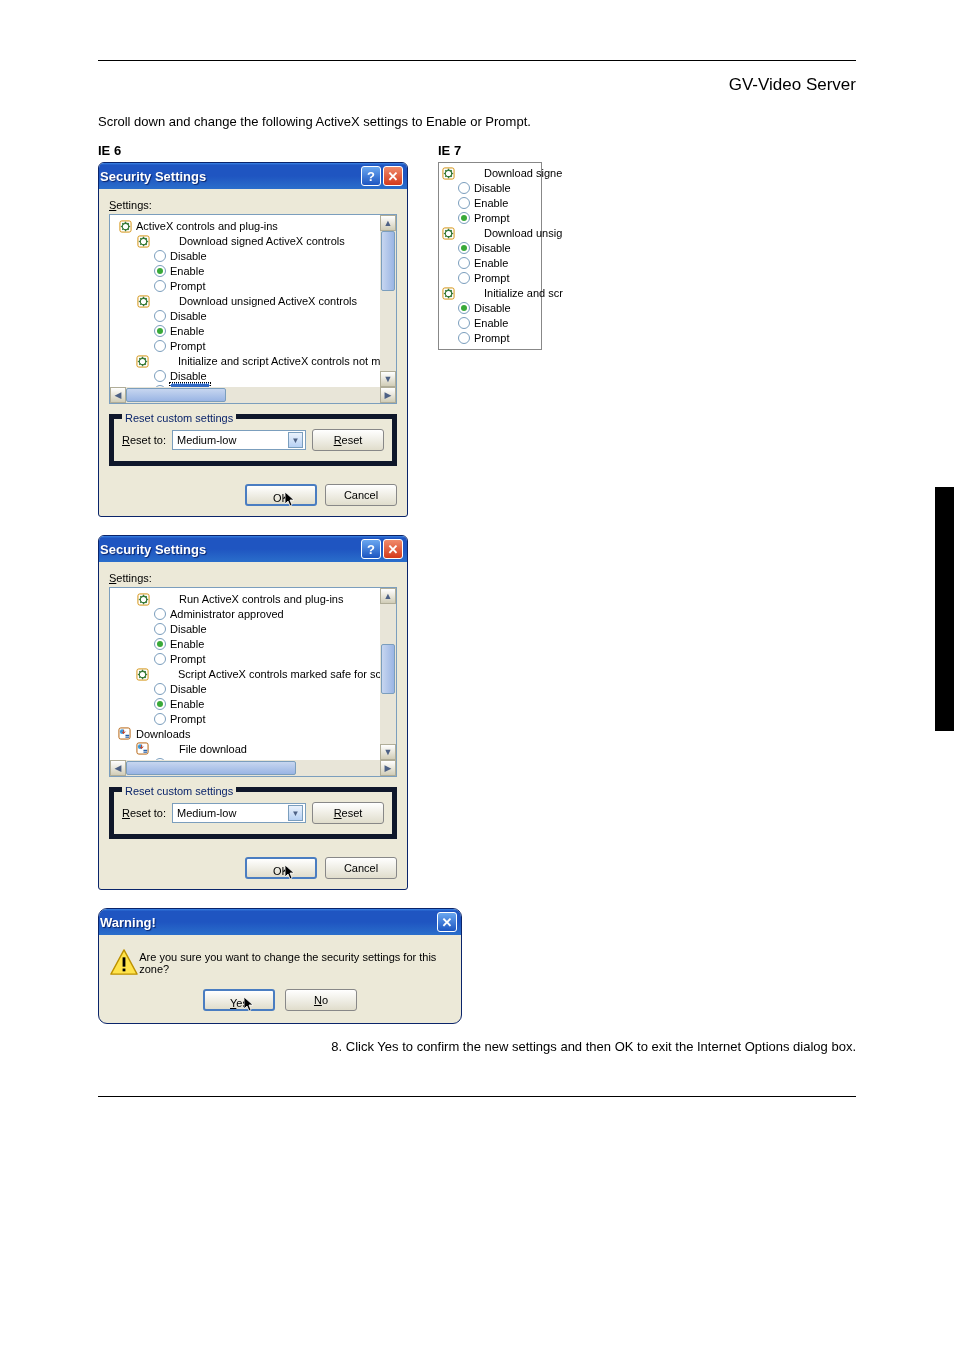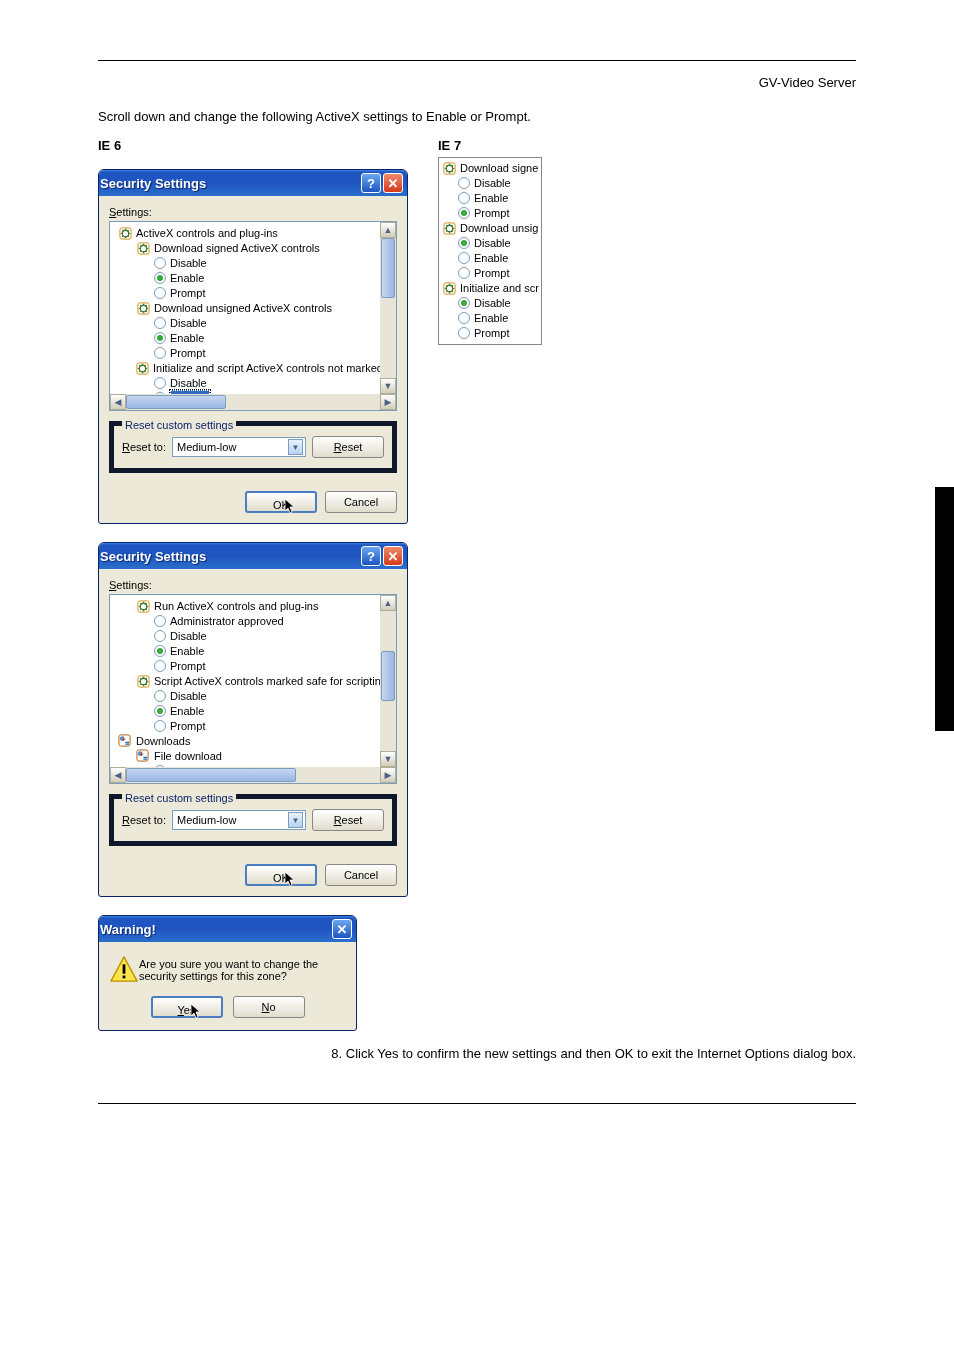--- a/index.html
+++ b/index.html
@@ -17,34 +17,34 @@
     position: relative;
   }
   hr.top-rule, hr.bottom-rule {
     border: none;
     border-top: 1.5px solid #000;
   }
   hr.top-rule { margin: 0 0 14px 0; }
   hr.bottom-rule { margin: 40px 0 10px 0; }
   .header-right {
     text-align: right;
-    font-size: 13px;
+    font-size: 17px;
     margin: 6px 0 18px 0;
     font-family: Arial, sans-serif;
   }
   .intro {
     font-size: 13px;
     margin-bottom: 12px;
     line-height: 1.4;
     font-family: Arial, sans-serif;
   }
   .ie6-label {
     font-size: 13px;
     font-weight: bold;
-    margin-bottom: 16px;
+    margin-bottom: 4px;
     font-family: Arial, sans-serif;
   }
   .ie7-label {
     font-size: 13px;
     font-weight: bold;
     margin-left: 343px;
     margin-bottom: 4px;
     font-family: Arial, sans-serif;
   }
   .row {
@@ -53,21 +53,21 @@
     gap: 30px;
   }
   
   .xp-dialog {
     border: 1px solid #0a246a;
     background: #ece9d8;
     border-radius: 6px 6px 3px 3px;
     overflow: hidden;
     width: 310px;
   }
-  .xp-dialog.warning { width: 259px; }
+  .xp-dialog.warning { width: 364px; border-radius: 9px; }
   .titlebar {
     background: linear-gradient(#2a6ecb, #1b4da5 45%, #3a7de0);
     background: linear-gradient(to bottom, #3b85e6 0%, #1f55c1 8%, #1f55c1 50%, #2a6ecb 100%);
     height: 26px;
     display: flex;
     align-items: center;
     padding: 0 4px 0 1px;
     color: #fff;
     font-weight: bold;
     font-size: 13px;
@@ -141,21 +141,21 @@
   .tree-box .scrollbar-h .htrack { flex: 1; position: relative; }
   .tree-box .scrollbar-h .hthumb {
     position: absolute; top: 1px; bottom: 1px; left: 0;
     background: linear-gradient(#c7d6f0,#9ab5e4);
     border: 1px solid #7b9ebd;
     border-radius: 2px;
   }
   .tree-content { font-size: 11px; line-height: 14px; }
   .tree-row { display: flex; align-items: center; height: 14px; margin-bottom: 1px; white-space: nowrap; }
   .indent1 { padding-left: 4px; }
-  .indent2 { padding-left: 22px; }
+  .indent2 { padding-left: 22px; gap: 25px; }
   .indent3 { padding-left: 40px; }
   .icon-gear {
     width: 14px; height: 14px; margin-right: 4px;
     display: inline-flex; align-items: center; justify-content: center;
   }
   .icon-gear svg { width: 13px; height: 13px; }
   .icon-dl { width: 14px; height: 14px; margin-right: 4px; display: inline-flex; }
   .icon-dl svg { width: 13px; height: 13px; }
   .radio {
     width: 12px; height: 12px;

